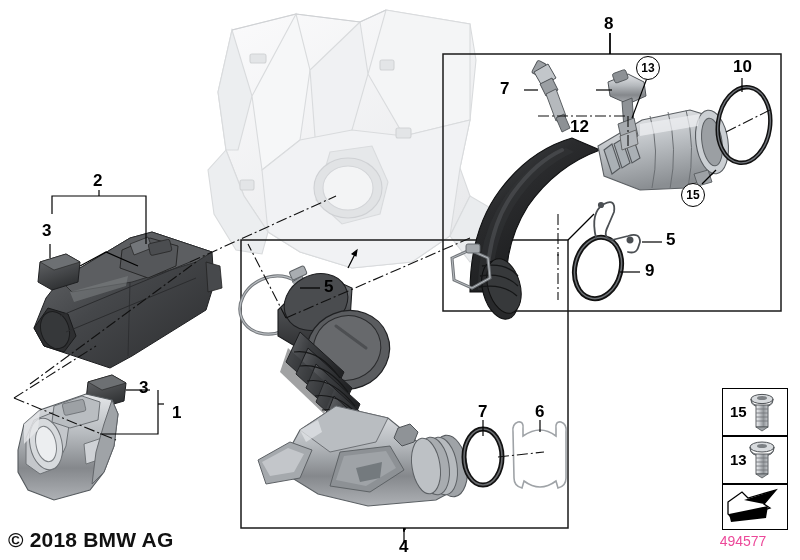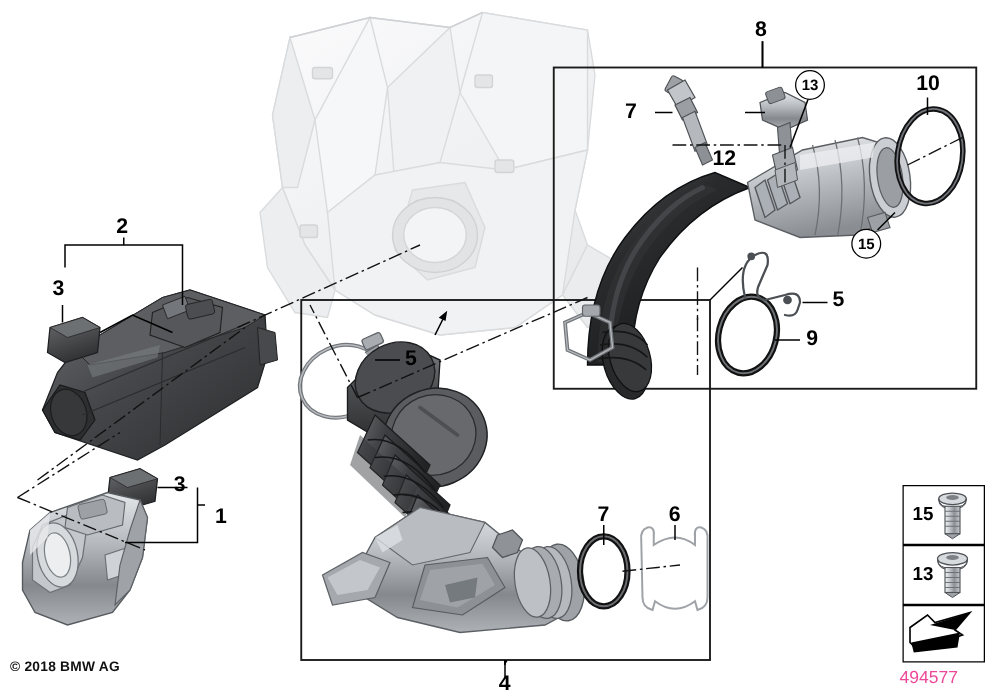--- a/index.html
+++ b/index.html
@@ -6,21 +6,21 @@
   body{width:800px;height:560px;overflow:hidden;
        font-family:"Liberation Sans", sans-serif;}
   #stage{position:relative;width:800px;height:560px;background:#ffffff;}
   svg.layer{position:absolute;left:0;top:0;width:800px;height:560px;}
   .callout{position:absolute;font-weight:bold;font-size:17px;color:#000;
            font-family:"Liberation Sans", sans-serif;line-height:1;}
   .circnum{position:absolute;width:22px;height:22px;border:1.6px solid #000;
            border-radius:50%;background:#fff;display:flex;align-items:center;
            justify-content:center;font-weight:bold;font-size:12px;color:#000;
            font-family:"Liberation Sans", sans-serif;}
-  .copyright{position:absolute;left:8px;top:528px;font-size:11px;font-weight:bold;
+  .copyright{position:absolute;left:8px;top:528px;font-size:21px;font-weight:bold;
              color:#111;letter-spacing:.2px;}
   .partno{position:absolute;left:700px;top:533px;width:86px;text-align:center;
           font-size:14px;color:#ec4899;font-family:"Liberation Sans", sans-serif;}
   .legendbox{position:absolute;border:1.4px solid #000;background:#fff;box-sizing:border-box;}
   .legendlabel{position:absolute;font-weight:bold;font-size:15px;color:#000;}
 </style>
 </head>
 <body>
 
 <div id="stage">

